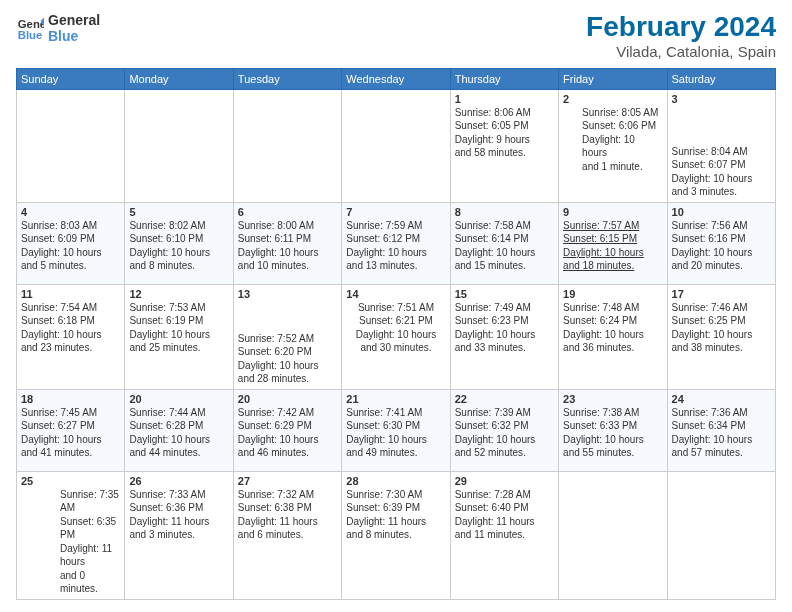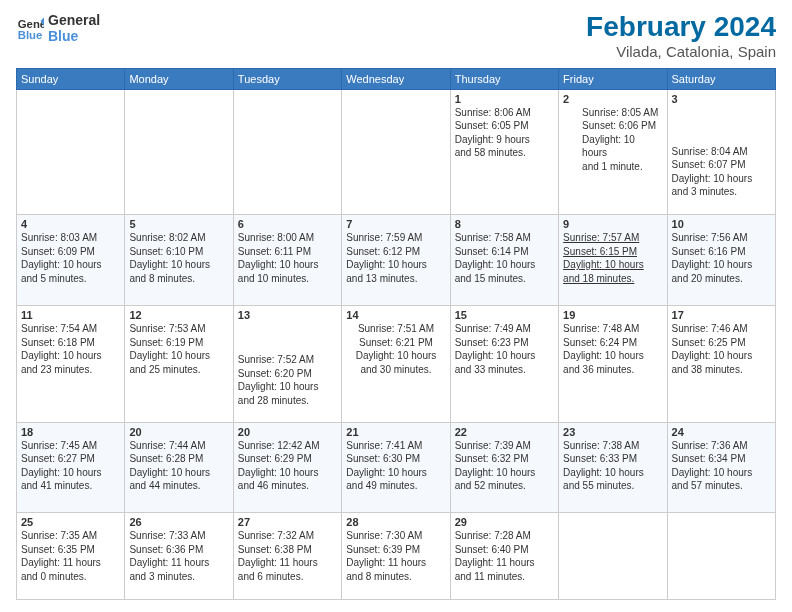--- a/index.html
+++ b/index.html
@@ -272,21 +272,21 @@
           </td>
           <td>
             <div class="day-number">20</div>
             <div class="day-info" style="white-space: pre-line;">Sunrise: 7:44 AM
 Sunset: 6:28 PM
 Daylight: 10 hours
 and 44 minutes.</div>
           </td>
           <td>
             <div class="day-number">20</div>
-            <div class="day-info" style="white-space: pre-line;">Sunrise: 12:42 AM
+            <div class="day-info" style="white-space: pre-line;">Sunrise: 7:42 AM
 Sunset: 6:29 PM
 Daylight: 10 hours
 and 46 minutes.</div>
           </td>
           <td>
             <div class="day-number">21</div>
             <div class="day-info" style="white-space: pre-line;">Sunrise: 7:41 AM
 Sunset: 6:30 PM
 Daylight: 10 hours
 and 49 minutes.</div>
@@ -309,21 +309,21 @@
             <div class="day-number">24</div>
             <div class="day-info" style="white-space: pre-line;">Sunrise: 7:36 AM
 Sunset: 6:34 PM
 Daylight: 10 hours
 and 57 minutes.</div>
           </td>
         </tr>
         <tr>
           <td>
             <div class="day-number">25</div>
-            <div class="day-info" style="white-space: pre-line;">Sunrise: 7:35 AM
+            <div class="day-info" style="white-space: pre-line; margin-left: 39px;">Sunrise: 7:35 AM
 Sunset: 6:35 PM
 Daylight: 11 hours
 and 0 minutes.</div>
           </td>
           <td>
             <div class="day-number">26</div>
             <div class="day-info" style="white-space: pre-line;">Sunrise: 7:33 AM
 Sunset: 6:36 PM
 Daylight: 11 hours
 and 3 minutes.</div>

